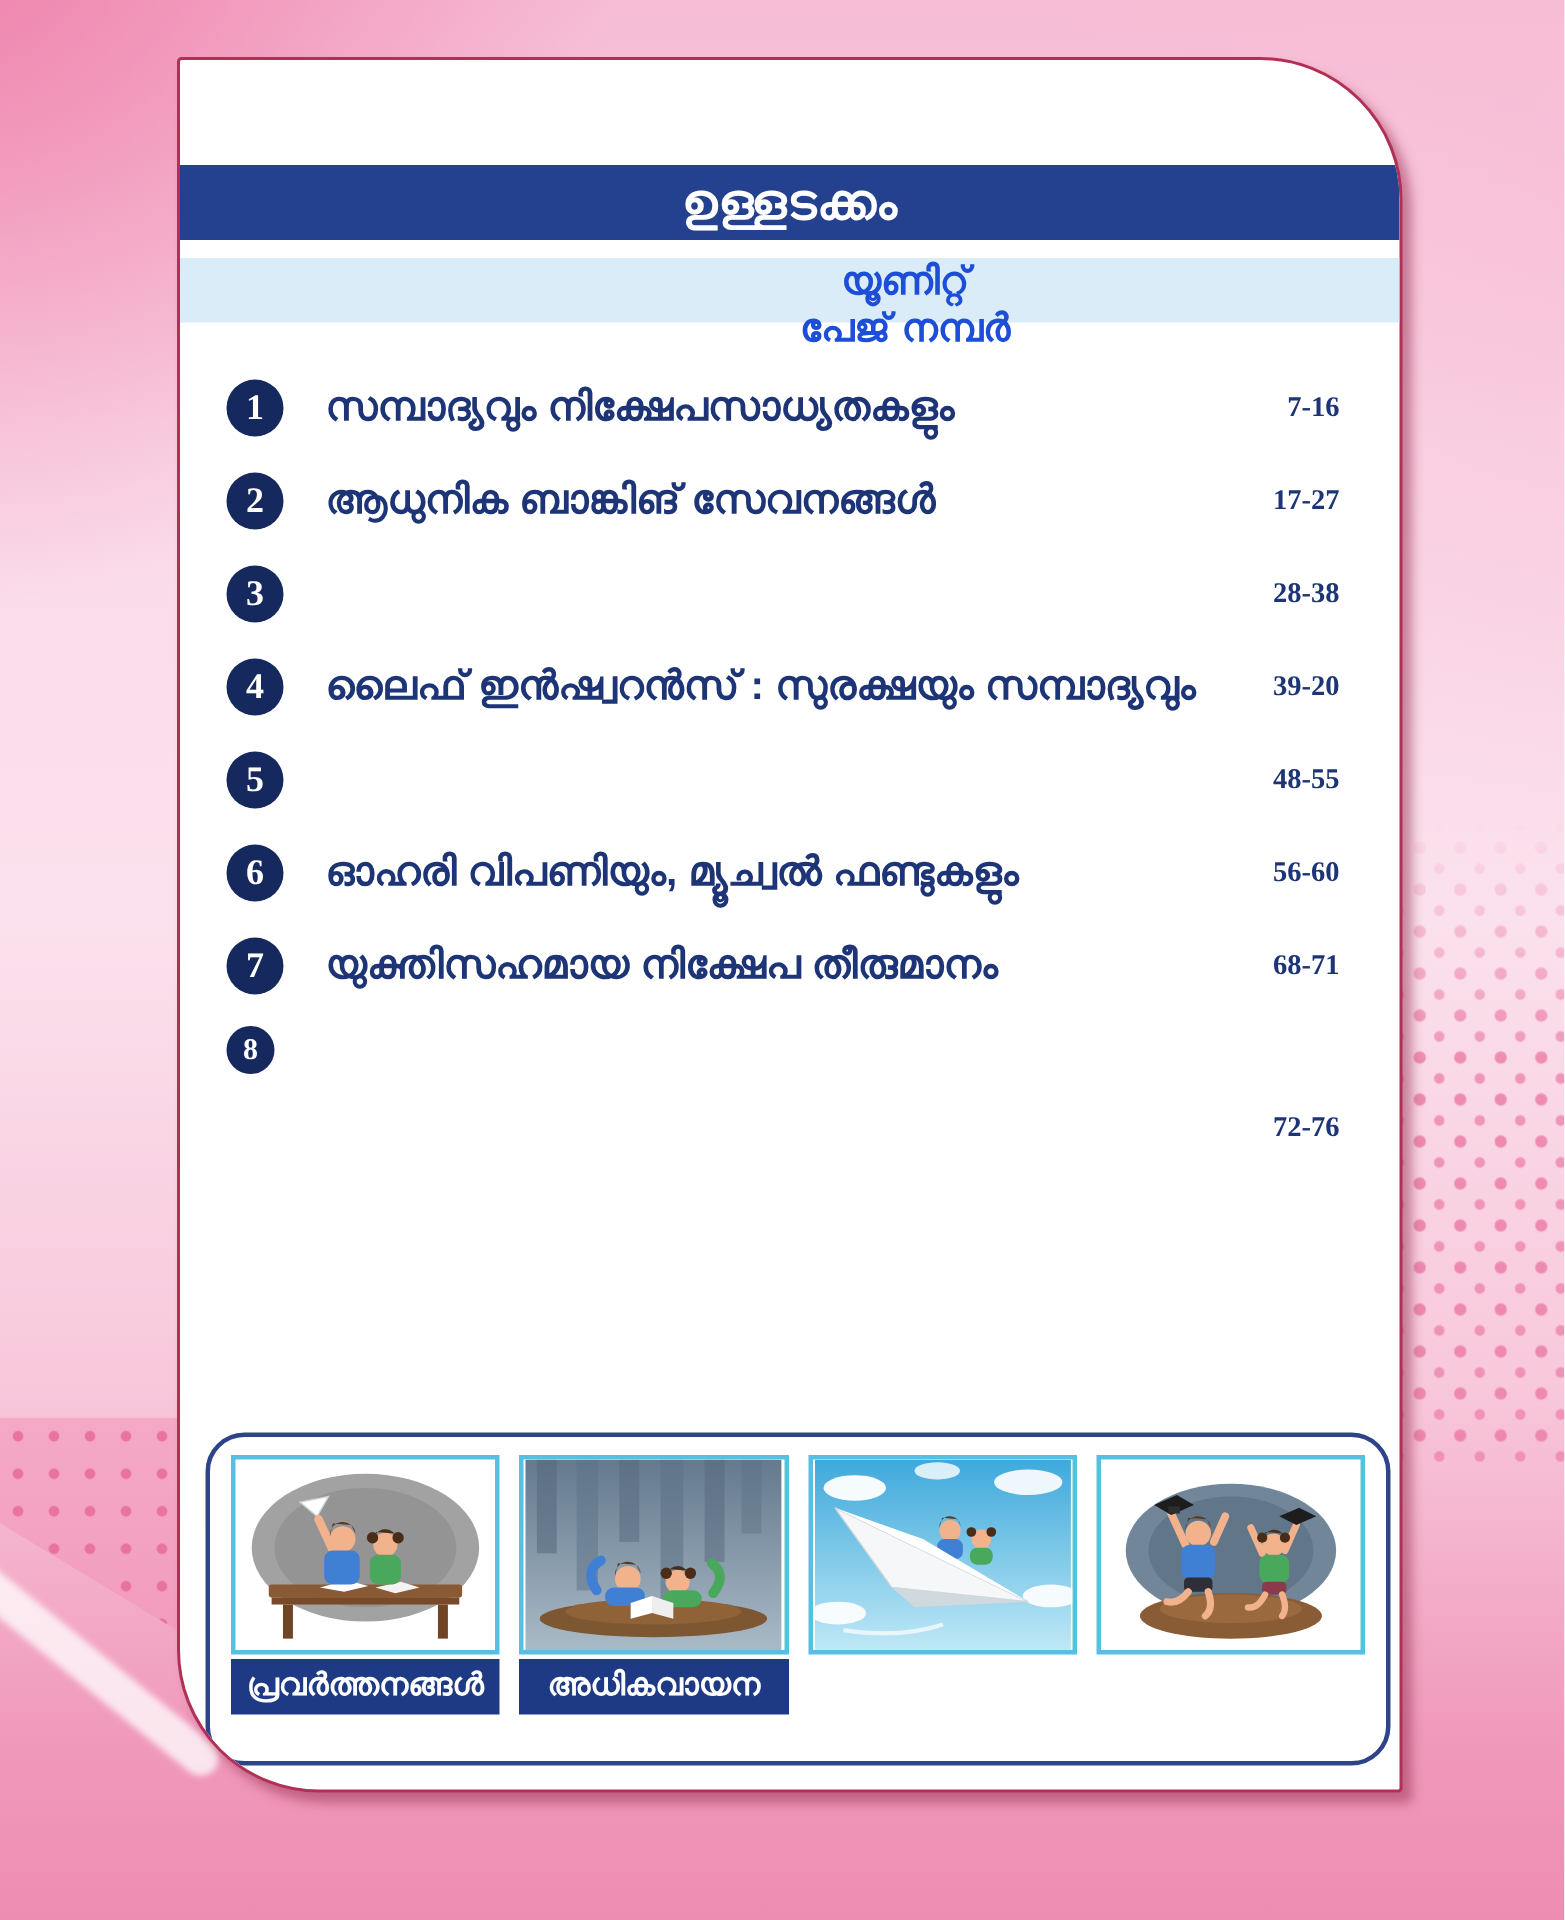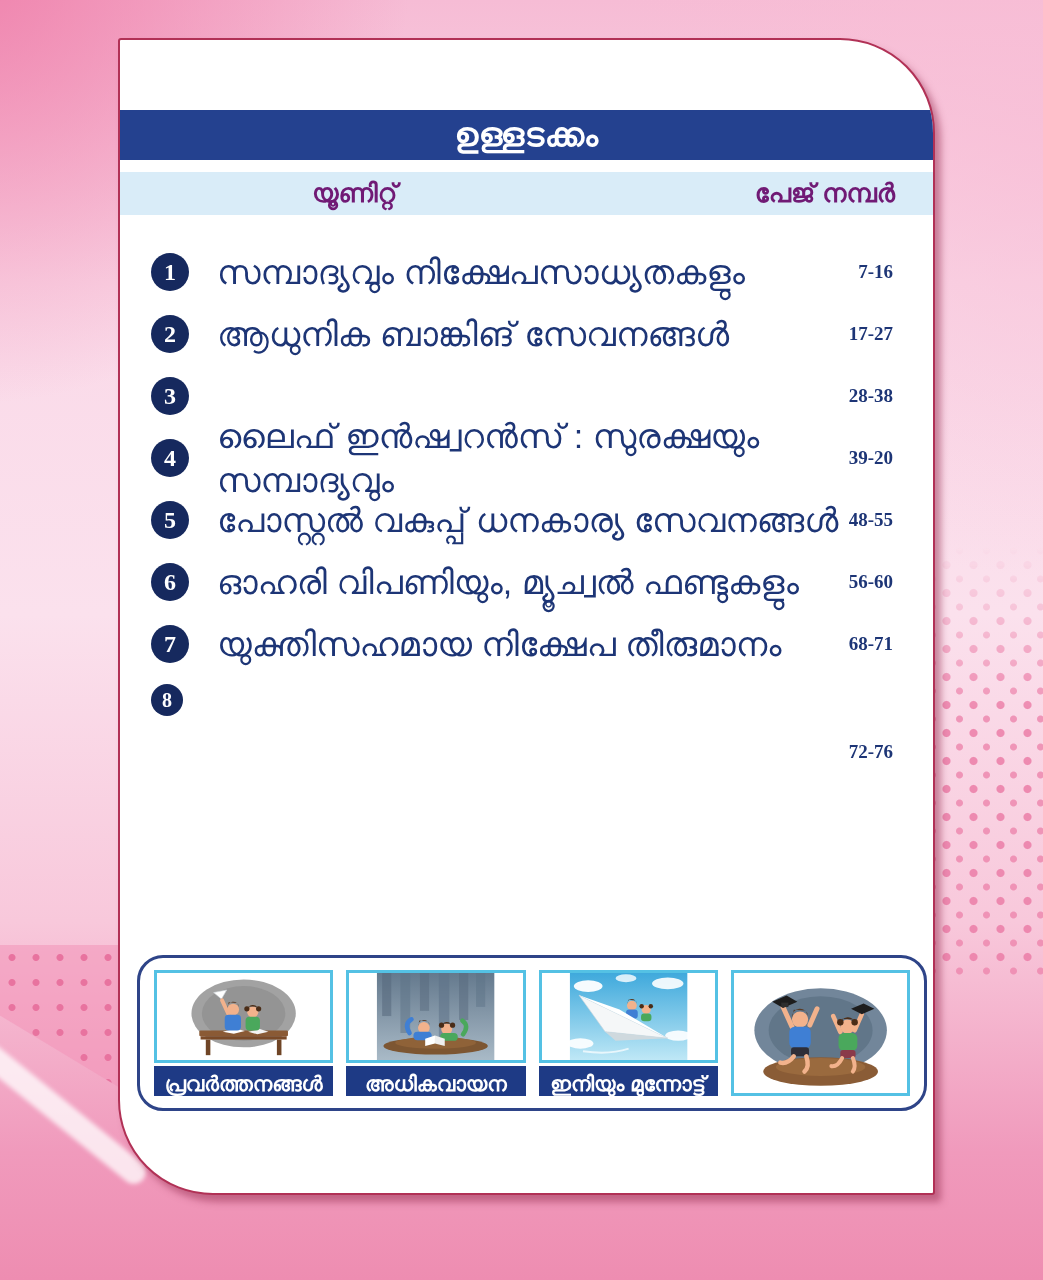--- a/index.html
+++ b/index.html
@@ -50,47 +50,47 @@
   }
   .title-text{
     color:#ffffff;font-size:33px;font-weight:bold;letter-spacing:.5px;
     text-underline-offset:6px;
     -webkit-text-decoration-thickness:2px;text-decoration-thickness:2px;
   }
   .columns-bar{
     margin-top:12px;height:43px;background:#d9ecf8;
     display:flex;align-items:center;justify-content:space-between;
     padding:0 38px 0 192px;box-sizing:border-box;
-    color:#701a75;font-size:26px;font-weight:600;
+    color:#1d4ed8;font-size:26px;font-weight:600;flex-direction:column;
   }
   .toc-list{margin-top:26px;}
   .toc-row{
     display:flex;align-items:center;height:62px;
     padding:0 40px 0 31px;box-sizing:border-box;
   }
   .badge{
     width:38px;height:38px;min-width:38px;border-radius:50%;
     background:#16295e;color:#fff;
     display:flex;align-items:center;justify-content:center;
     font-family:"Liberation Serif",serif;font-size:24px;font-weight:bold;
   }
   .toc-title{
-    margin-left:28px;font-size:34px;font-weight:400;color:#1d3576;
+    margin-left:28px;font-size:27px;font-weight:700;color:#1d3576;
     white-space:pre-line;line-height:1.3;
   }
   .toc-pages{
     margin-left:auto;font-family:"Liberation Serif",serif;
     font-size:19px;font-weight:bold;color:#1d3576;white-space:nowrap;
   }
   .toc-row.two-line{height:102px;align-items:flex-start;padding-top:4px;}
   .toc-row.two-line .badge{width:32px;height:32px;min-width:32px;font-size:20px;margin-top:5px;}
   .toc-row.two-line .toc-pages{align-self:flex-end;padding-bottom:14px;}
   
   .gallery{
-    position:absolute;left:17px;top:915px;width:790px;height:156px;
+    position:absolute;left:17px;top:915px;width:790px;height:222px;
     border:3px solid #2e4488;border-radius:26px;background:#fff;
     display:flex;gap:13px;padding:12px 14px;box-sizing:border-box;
   }
   .g-cell{flex:1;display:flex;flex-direction:column;min-width:0;}
   .g-img{border:3px solid #54c1e4;height:133px;background:#fff;overflow:hidden;box-sizing:border-box;}
   .g-img svg{width:100%;height:100%;display:block;}
   .g-label{
     margin-top:3px;background:#1e3a85;color:#fff;text-align:center;
     font-size:21px;font-weight:bold;line-height:1.15;padding:6px 2px 7px;
     white-space:nowrap;overflow:hidden;
@@ -131,21 +131,20 @@
         <span class="badge">3</span>
         <span class="toc-pages">28-38</span>
       </div>
       <div class="toc-row">
         <span class="badge">4</span>
         <span class="toc-title">ലൈഫ് ഇൻഷ്വറൻസ് : സുരക്ഷയും സമ്പാദ്യവും</span>
         <span class="toc-pages">39-20</span>
       </div>
       <div class="toc-row">
         <span class="badge">5</span>
-        <span class="toc-title">പോസ്റ്റൽ വകുപ്പ് ധനകാര്യ സേവനങ്ങൾ</span>
         <span class="toc-pages">48-55</span>
       </div>
       <div class="toc-row">
         <span class="badge">6</span>
         <span class="toc-title">ഓഹരി വിപണിയും, മ്യൂച്വൽ ഫണ്ടുകളും</span>
         <span class="toc-pages">56-60</span>
       </div>
       <div class="toc-row">
         <span class="badge">7</span>
         <span class="toc-title">യുക്തിസഹമായ നിക്ഷേപ തീരുമാനം</span>
@@ -241,21 +240,20 @@
             <circle cx="117" cy="56" r="7" fill="#f2b28c"></circle>
             <circle cx="110" cy="51" r="3.4" fill="#4a2d18"></circle>
             <circle cx="124" cy="51" r="3.4" fill="#4a2d18"></circle>
             <rect x="109" y="62" width="16" height="12" rx="5" fill="#4aa85c"></rect>
             <polygon points="14,34 150,100 54,90" fill="#f5f7f8" stroke="#ccd6db" stroke-width="1"></polygon>
             <polygon points="14,34 150,100 76,56" fill="#ffffff"></polygon>
             <polygon points="54,90 150,100 70,104" fill="#cfd9de"></polygon>
             <path d="M20,120 q40,6 70,-4" stroke="#ffffff" stroke-width="3" fill="none" opacity=".7"></path>
           </svg>
         </div>
-        <div class="g-label">ഇനിയും മുന്നോട്ട്</div>
       </div>
 
       <div class="g-cell">
         <div class="g-img">
           <svg viewBox="0 0 180 134">
             <ellipse cx="90" cy="64" rx="74" ry="47" fill="#72869a"></ellipse>
             <ellipse cx="90" cy="64" rx="58" ry="38" fill="#617689"></ellipse>
             <ellipse cx="90" cy="110" rx="64" ry="16" fill="#8a5c36"></ellipse>
             <ellipse cx="90" cy="105" rx="50" ry="10" fill="#9a6a3e"></ellipse>
             <path d="M58,60 L48,38" stroke="#f2b28c" stroke-width="5.5" stroke-linecap="round"></path>

